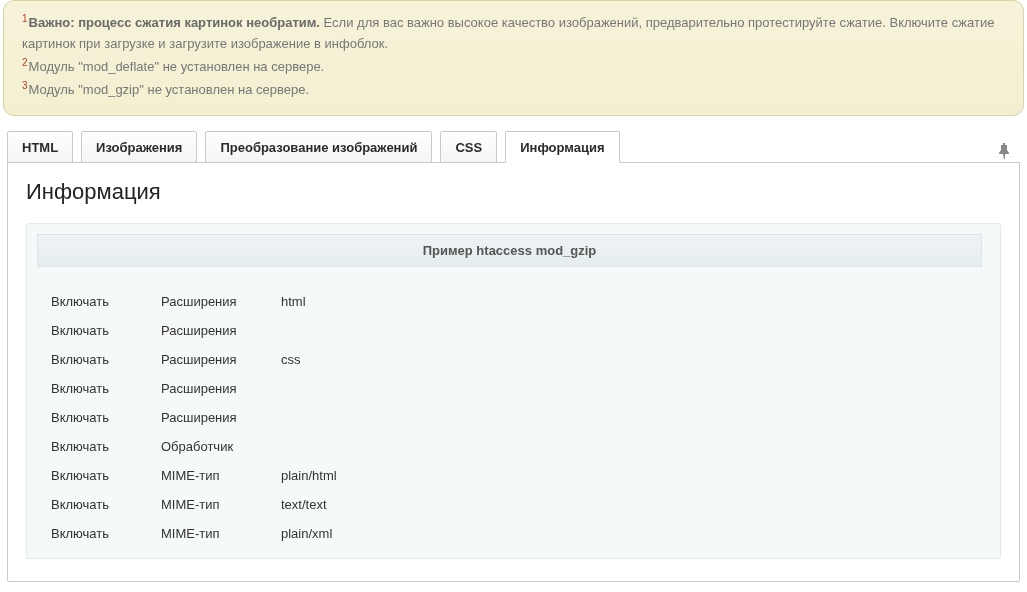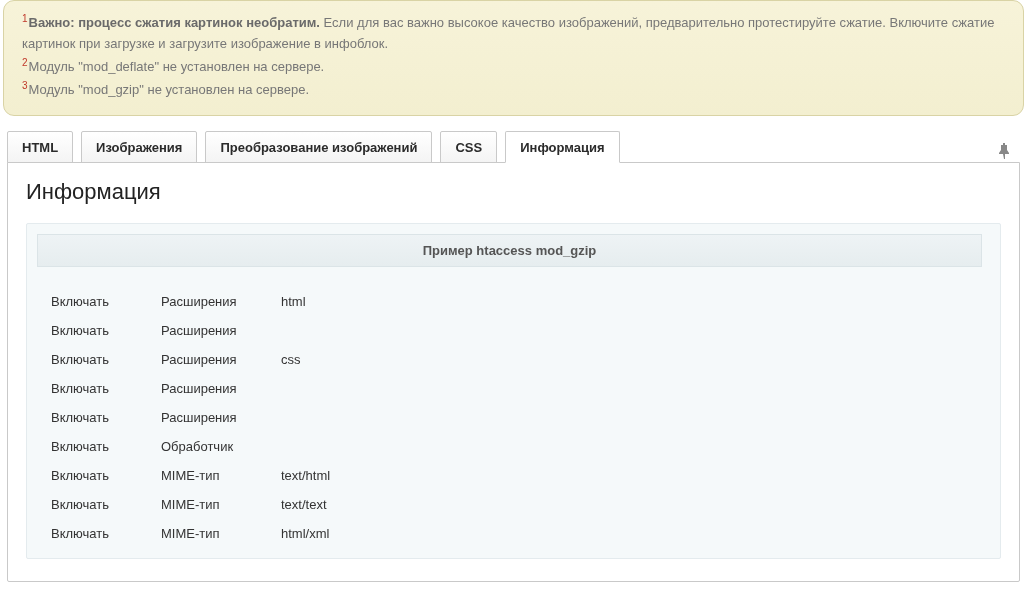--- a/index.html
+++ b/index.html
@@ -163,30 +163,30 @@
               <div class="col1">Включать</div>
               <div class="col2">Расширения</div>
             </div>
             <div class="row">
               <div class="col1">Включать</div>
               <div class="col2">Обработчик</div>
             </div>
             <div class="row">
               <div class="col1">Включать</div>
               <div class="col2">MIME-тип</div>
-              <div class="col3">text/html</div>
+              <div class="col3">plain/html</div>
             </div>
             <div class="row">
               <div class="col1">Включать</div>
               <div class="col2">MIME-тип</div>
               <div class="col3">text/text</div>
             </div>
             <div class="row">
               <div class="col1">Включать</div>
               <div class="col2">MIME-тип</div>
-              <div class="col3">html/xml</div>
+              <div class="col3">plain/xml</div>
             </div>
           </div>
         </div>
       </div>
     </div>
   </div>
 </div>
 
 </body></html>

